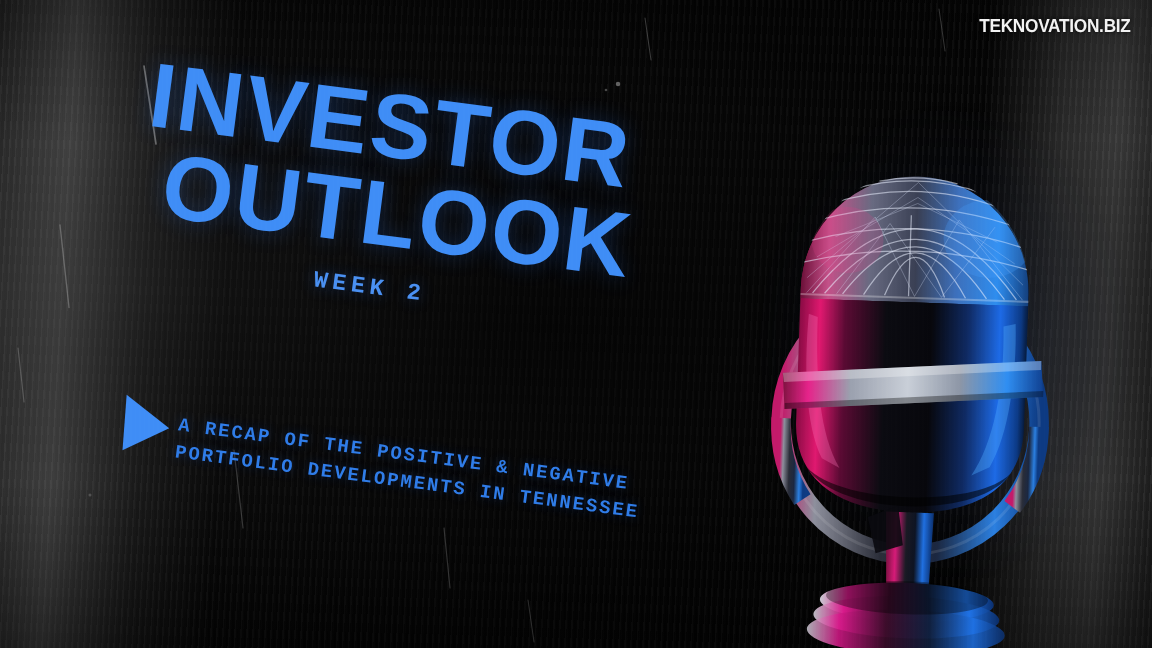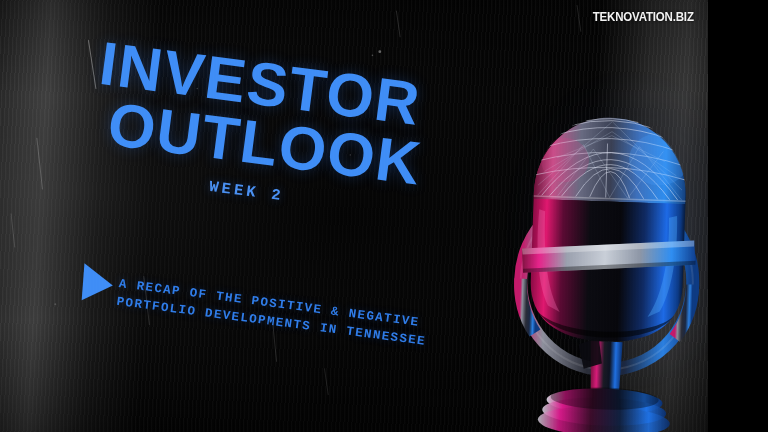--- a/index.html
+++ b/index.html
@@ -5,21 +5,21 @@
   * { margin:0; padding:0; box-sizing:border-box; }
   html,body {
     width:768px; height:432px;
     background:#000;
     overflow:hidden;
     font-family:"Liberation Sans", sans-serif;
   }
 
   #poster {
     position:relative;
-    width:708px; height:432px;
+    width:768px; height:432px;
     background:#050505;
     overflow:hidden;
   }
 
   
   .bg-base {
     position:absolute; inset:0;
     background:
       radial-gradient(120% 90% at 12% 45%, #2a2a2a 0%, #141414 28%, #070707 62%, #030303 100%);
   }

